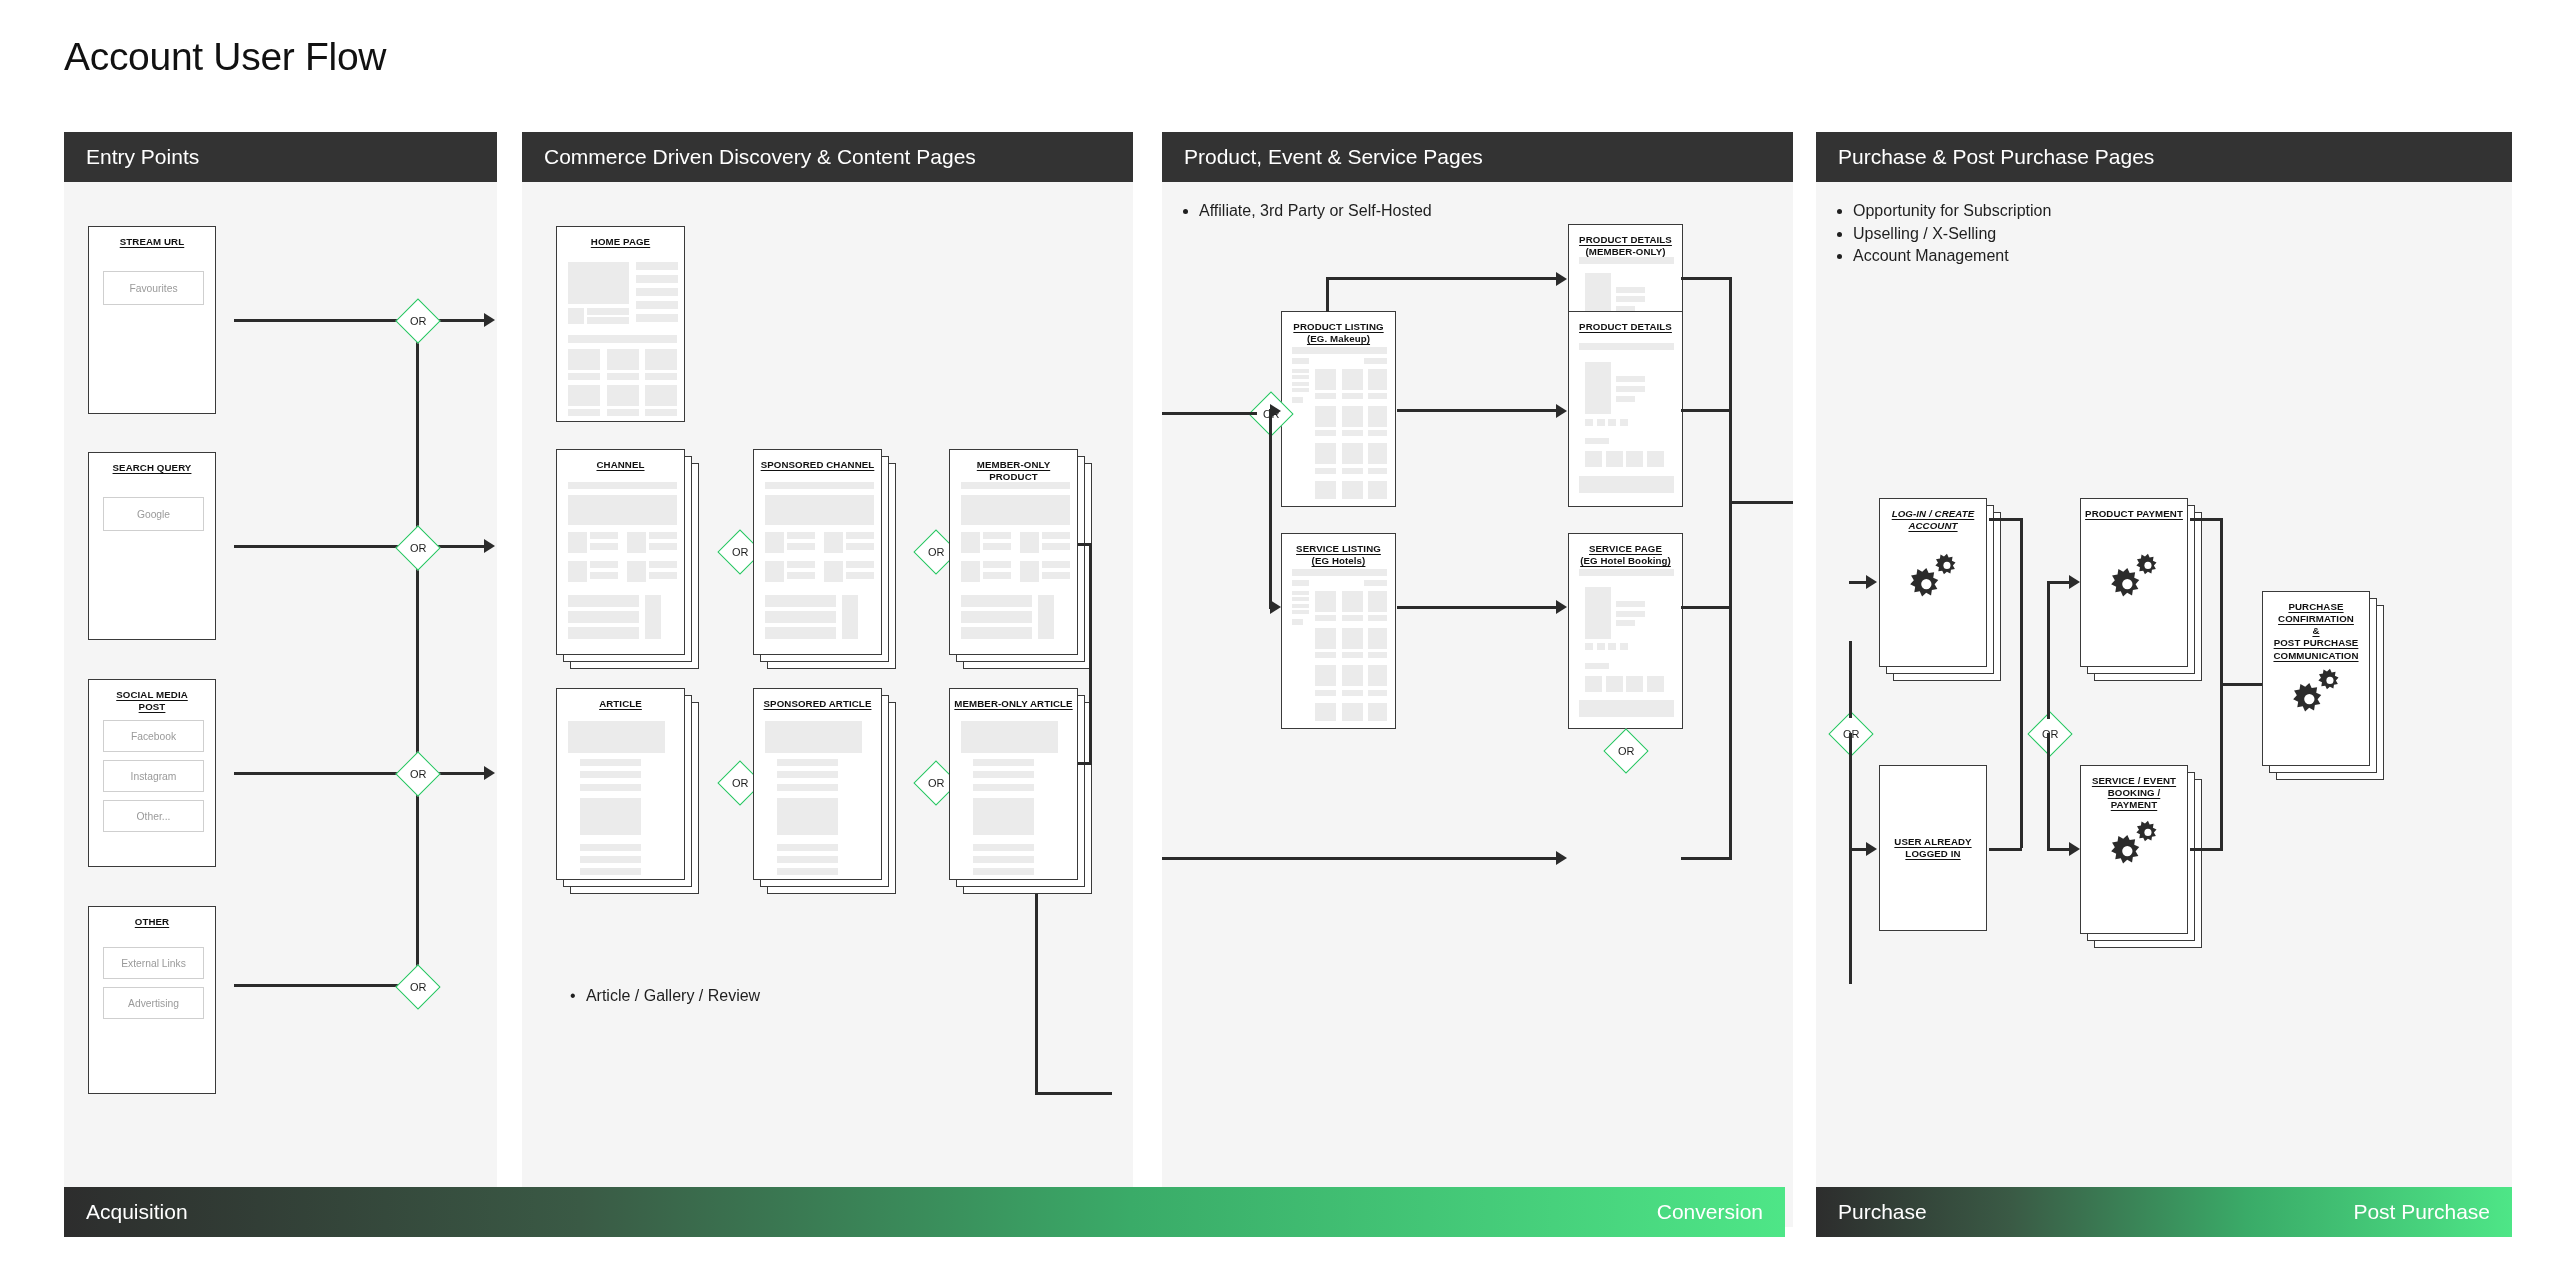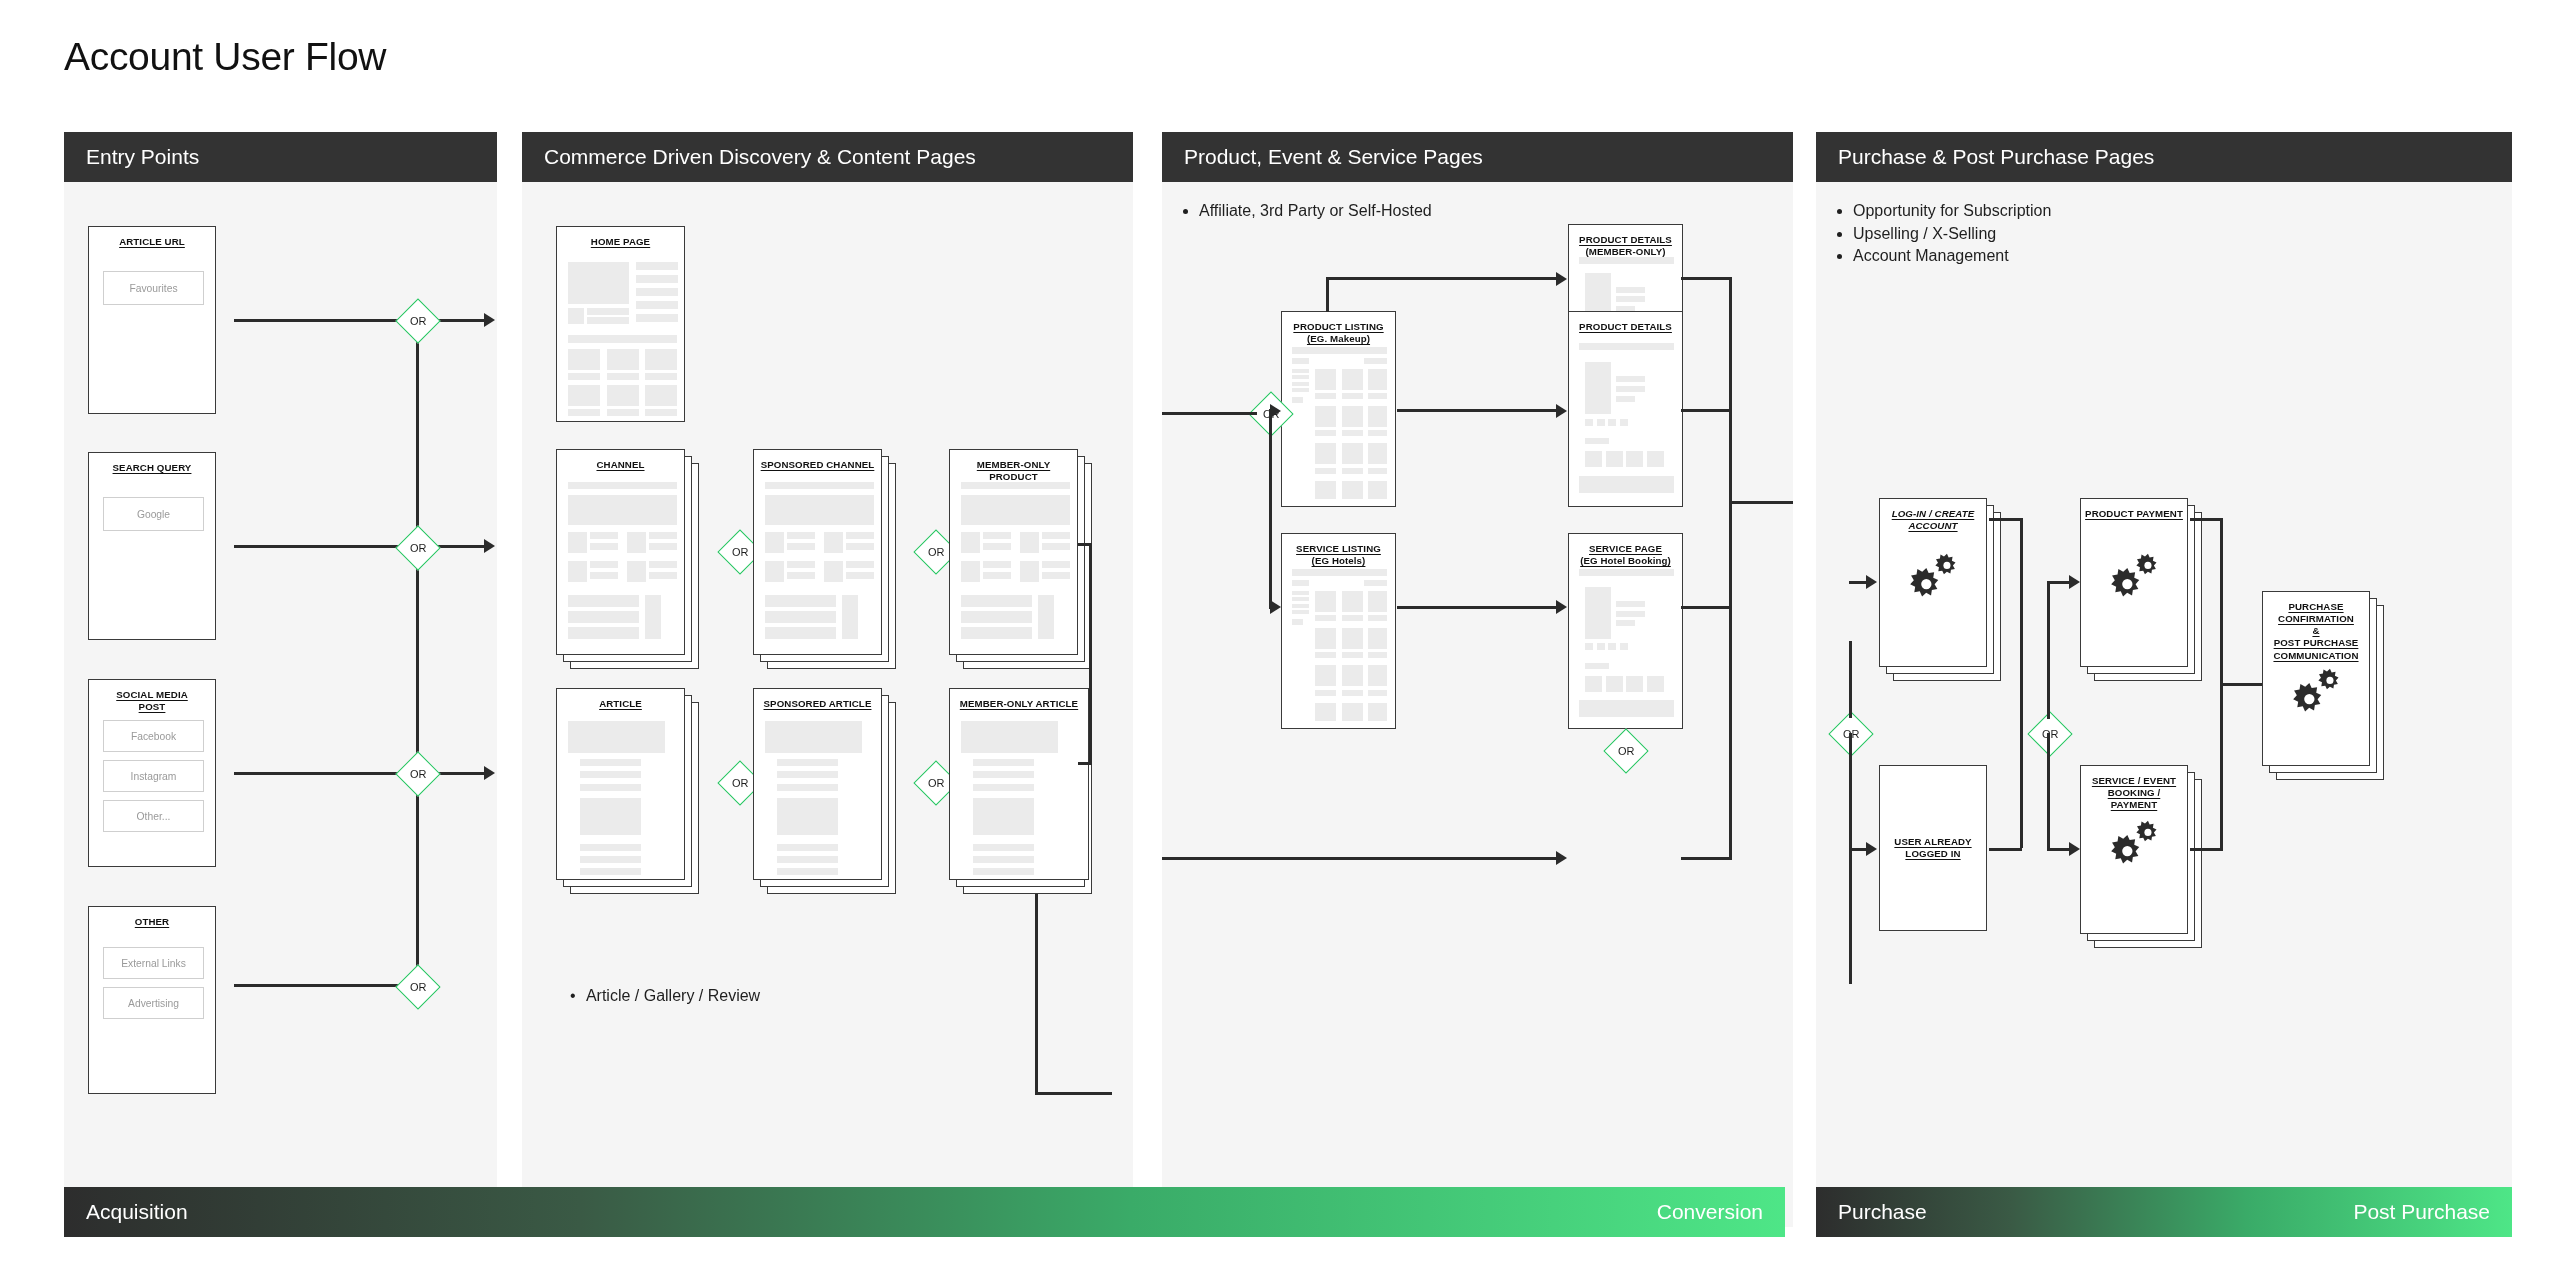--- a/index.html
+++ b/index.html
@@ -77,21 +77,21 @@
 </head>
 <body>
 
 <div id="page-title">Account User Flow</div>
 
 <div class="column" style="left:64px;width:433px;">
   <div class="col-header">Entry Points</div>
   <div class="col-body" style="height:1045px;">
 
     <div class="card" style="left:24px;top:44px;width:128px;height:188px;">
-      <div class="card-title">ARTICLE URL</div>
+      <div class="card-title">STREAM URL</div>
       <div class="field" style="left:14px;top:44px;width:99px;height:32px;">Favourites</div>
     </div>
 
     <div class="card" style="left:24px;top:270px;width:128px;height:188px;">
       <div class="card-title">SEARCH QUERY</div>
       <div class="field" style="left:14px;top:44px;width:99px;height:32px;">Google</div>
     </div>
 
     <div class="card" style="left:24px;top:497px;width:128px;height:188px;">
       <div class="card-title" style="white-space:pre-line;">SOCIAL MEDIA
@@ -289,21 +289,21 @@
       </div>
     </div>
 
     <div class="or" style="left:398px;top:585px;">
         <span>OR</span>
       </div>
 
     <div style="position:absolute;left:427px;top:506px;">
       <div class="stack-l2" style="left:14px;top:14px;width:129px;height:192px;"></div>
       <div class="stack-l1" style="left:7px;top:7px;width:129px;height:192px;"></div>
-      <div class="card" style="left:0;top:0;width:140px;height:192px;">
+      <div class="card" style="left:0;top:0;width:129px;height:192px;">
         <div class="card-title">MEMBER-ONLY ARTICLE</div>
         <div class="skel" style="left:11px;top:32px;width:97px;height:32px;"></div>
         <div class="skel" style="left:22.5px;top:70px;width:61px;height:7px;"></div>
         <div class="skel" style="left:22.5px;top:82px;width:61px;height:7px;"></div>
         <div class="skel" style="left:22.5px;top:95px;width:61px;height:7px;"></div>
         <div class="skel" style="left:22.5px;top:109px;width:61px;height:37px;"></div>
         <div class="skel" style="left:22.5px;top:155px;width:61px;height:7px;"></div>
         <div class="skel" style="left:22.5px;top:167px;width:61px;height:7px;"></div>
         <div class="skel" style="left:22.5px;top:179px;width:61px;height:7px;"></div>
       </div>

